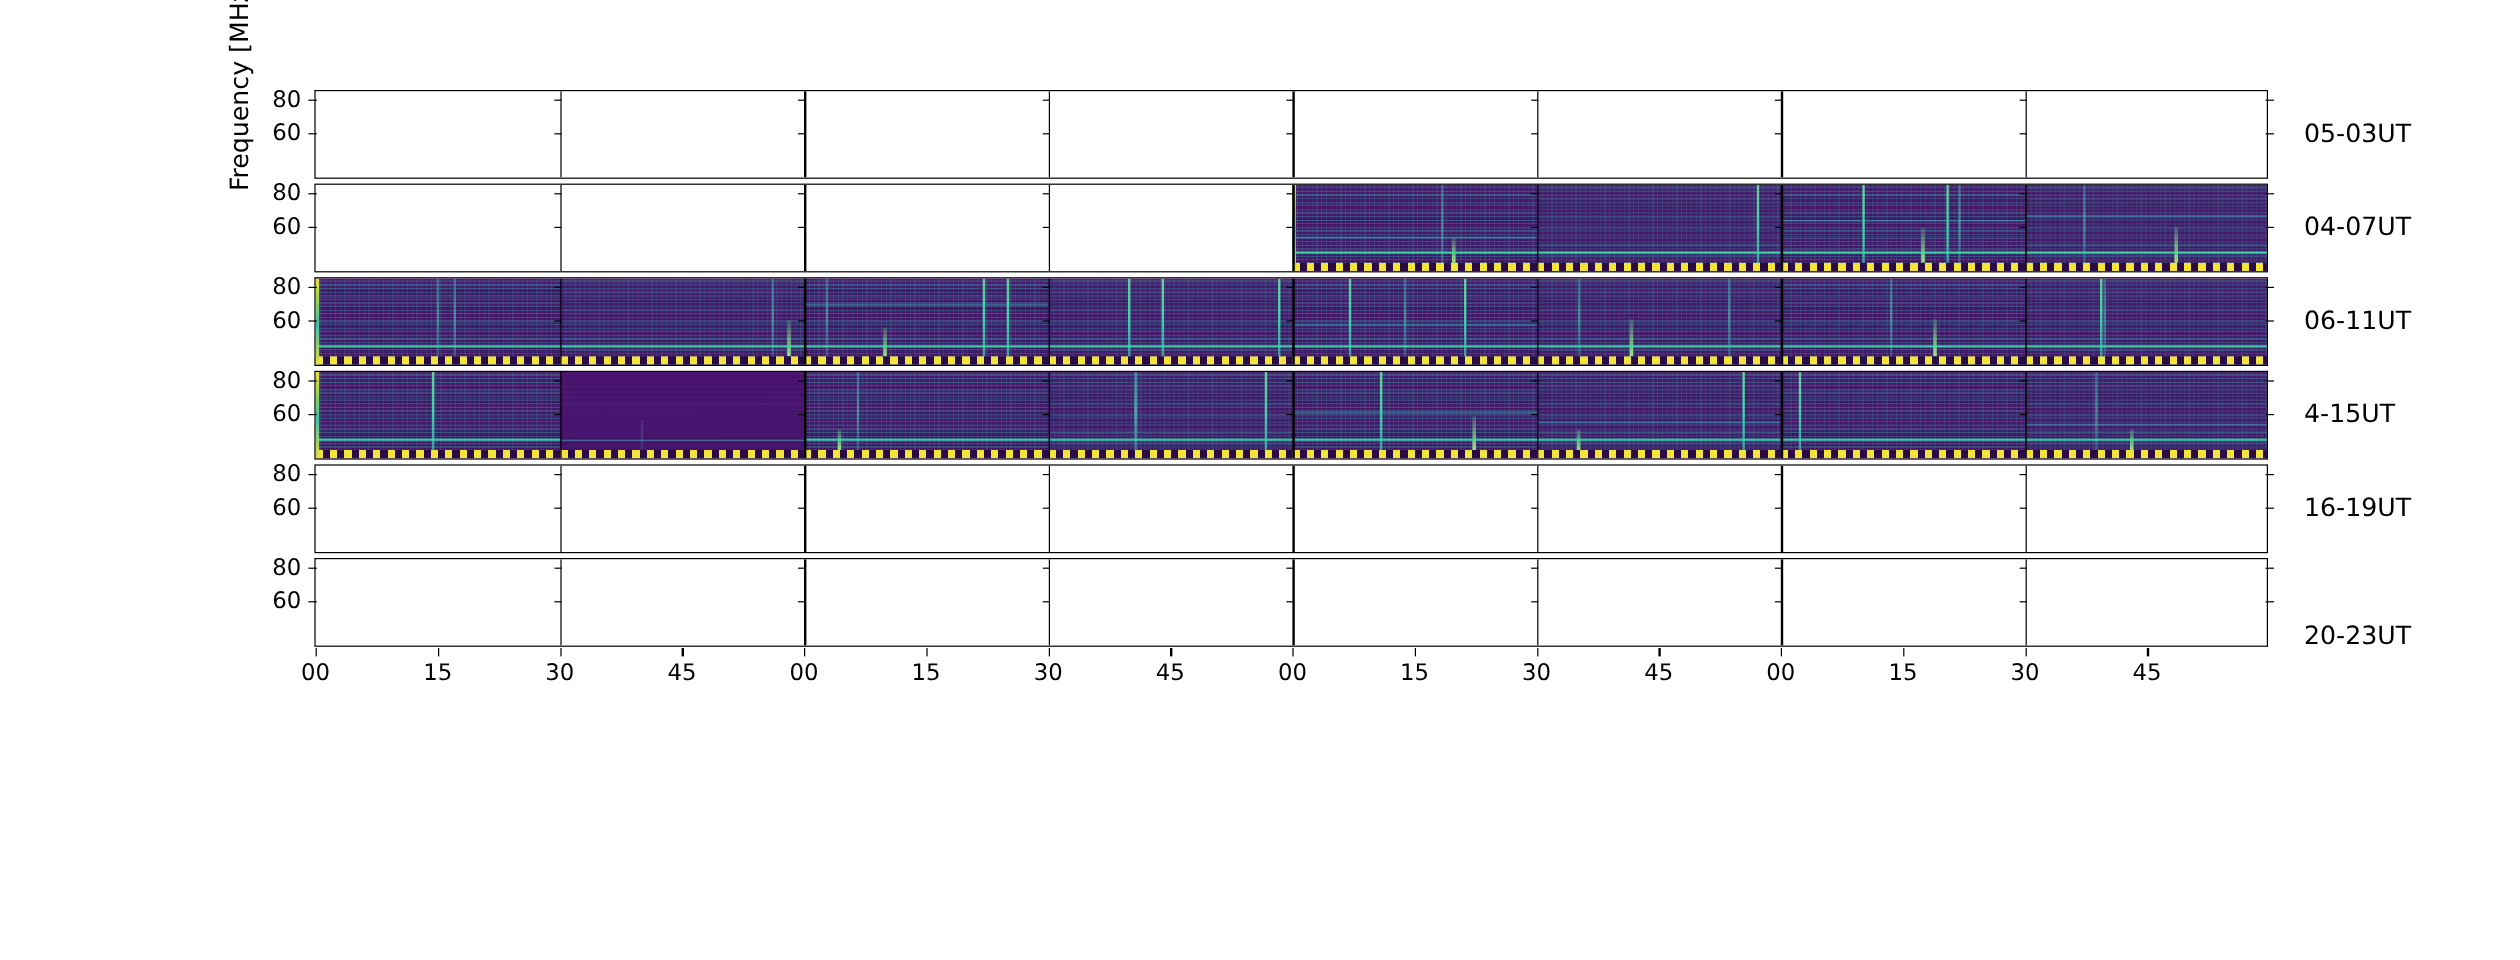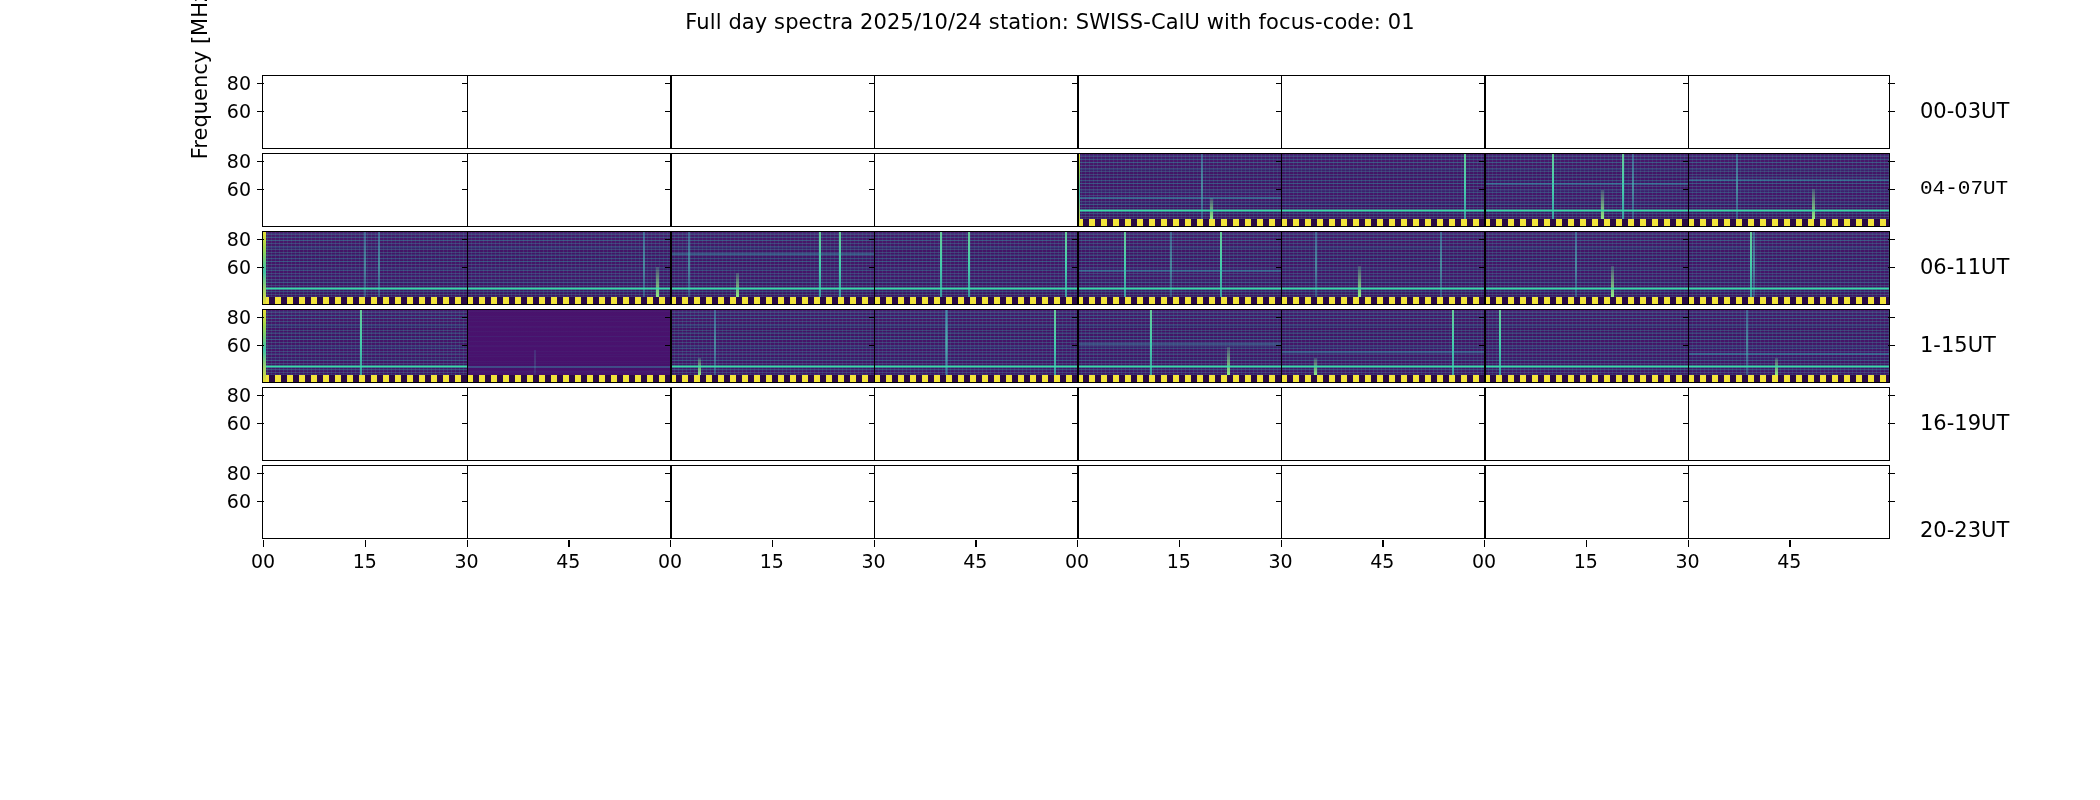--- a/index.html
+++ b/index.html
@@ -124,21 +124,20 @@
   .edgemark{
     position:absolute;left:0;top:0;bottom:0;width:3px;
     background:linear-gradient(180deg,#e8e03a 0%,#9fd64a 22%,#3fc2a8 55%,#e8e03a 100%);
   }
 </style>
 </head>
 <body>
 
 <div id="figure">
 
-  <div id="title">Full day spectra 2025/10/24 station: SWISS-CalU with focus-code: 01</div>
 
   <div id="ylabel">Frequency [MHz]</div>
 
   <div id="rows-container">
       <div class="row" style="top: 75px; height: 74px;">
         <div class="plotarea">
           <div class="vdiv" style="left: 203.5px;"></div>
           <div class="vdiv" style="left: 407px;"></div>
           <div class="vdiv" style="left: 610.5px;"></div>
           <div class="vdiv" style="left: 814px;"></div>
@@ -510,19 +509,19 @@
         <div class="xticklabel" style="left: 1221px; top: 84px;">00</div>
         <div class="xtick" style="left: 1322.75px; top: 74px;"></div>
         <div class="xticklabel" style="left: 1322.75px; top: 84px;">15</div>
         <div class="xtick" style="left: 1424.5px; top: 74px;"></div>
         <div class="xticklabel" style="left: 1424.5px; top: 84px;">30</div>
         <div class="xtick" style="left: 1526.25px; top: 74px;"></div>
         <div class="xticklabel" style="left: 1526.25px; top: 84px;">45</div>
       </div>
     </div>
 
-<div class="rowlabel" style="top: 99px;">00-03UT</div>
-    <div class="rowlabel" style="top: 177px; font-family: Liberation Mono, monospace;">04-07UT</div>
+<div class="rowlabel" style="top: 99px;">05-03UT</div>
+    <div class="rowlabel" style="top: 177px;">04-07UT</div>
     <div class="rowlabel" style="top: 255px;">06-11UT</div>
-    <div class="rowlabel" style="top: 333px;">1-15UT</div>
+    <div class="rowlabel" style="top: 333px;">4-15UT</div>
     <div class="rowlabel" style="top: 411px;">16-19UT</div>
     <div class="rowlabel" style="top: 518px;">20-23UT</div>
   </div>
 
 </body></html>

